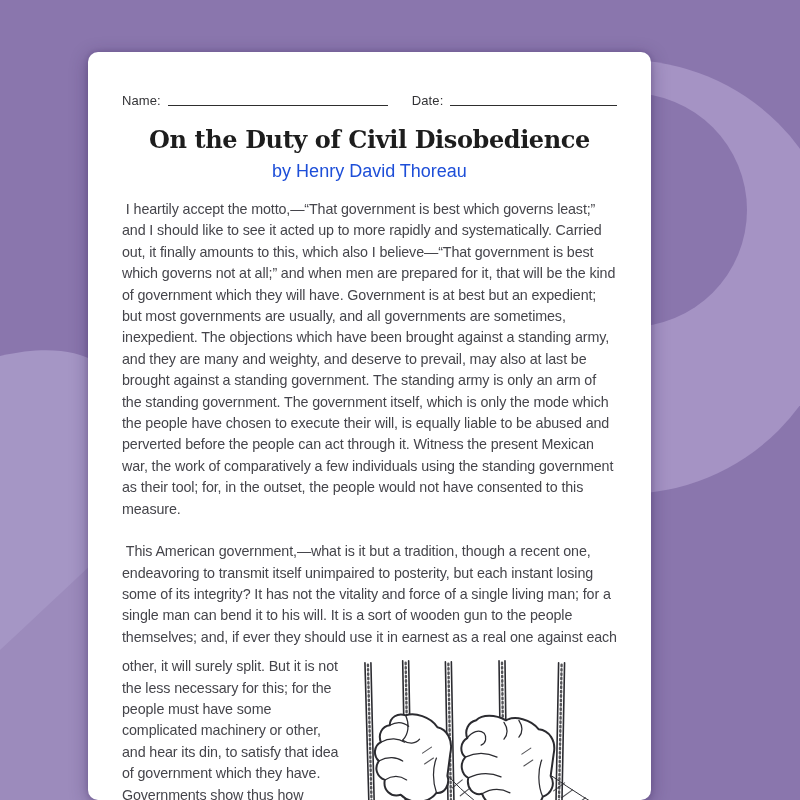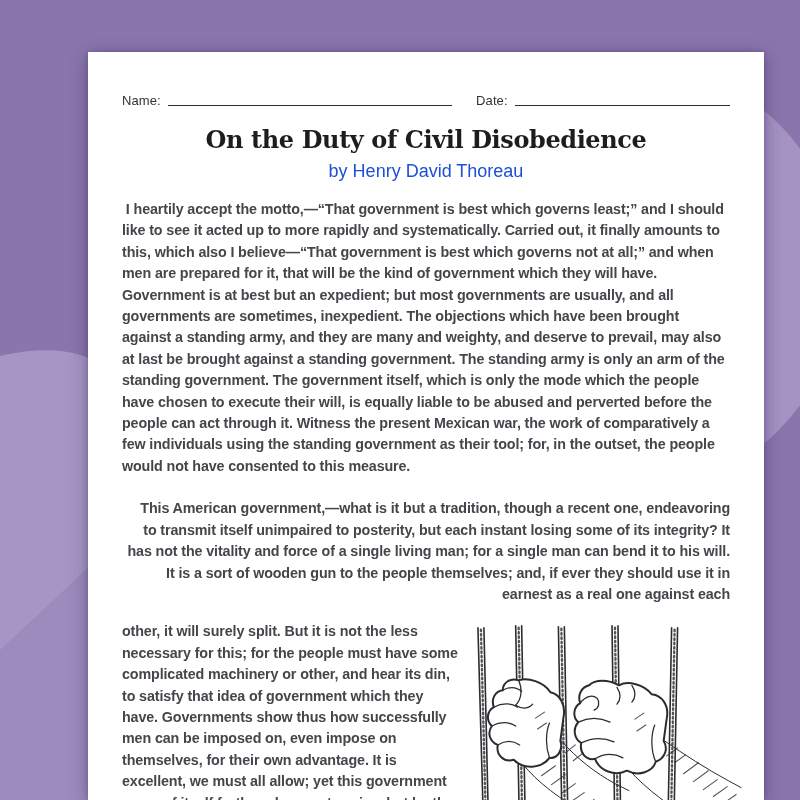--- a/index.html
+++ b/index.html
@@ -4,24 +4,25 @@
 <style>
   html,body { margin:0; padding:0; }
   body {
     width:800px; height:800px; position:relative; overflow:hidden;
     background:#8a76ad;
     font-family:"Liberation Sans","DejaVu Sans",sans-serif;
   }
   .bg-svg { position:absolute; left:0; top:0; width:800px; height:800px; }
 
   .page {
-    position:absolute; left:88px; top:52px; width:676px; height:748px;
+    position:absolute; left:88px; top:52px; width:563px; height:748px;
     background:#ffffff; box-sizing:border-box; padding:0 34px;
     overflow:hidden;
     box-shadow:0 4px 18px rgba(45,25,80,.38), 0 0 5px rgba(45,25,80,.22);
+    border-radius:10px;
   }
 
   .header-row {
     display:flex; align-items:flex-start; margin-top:40px;
     font-size:13px; color:#333336; letter-spacing:.1px;
   }
   .header-row .lbl { padding-top:1px; }
   .rule { border-bottom:1.8px solid #2e2e2e; height:13px; }
   .rule-name { flex:1.32; margin:0 24px 0 7px; }
   .rule-date { flex:1; margin-left:7px; }
@@ -33,22 +34,22 @@
   }
   .byline {
     margin-top:7px; text-align:center;
     font-size:18px; color:#1d4ed8;
   }
 
   .body-text {
     margin-top:17px; font-size:14.3px; line-height:21.4px;
     color:#45454b; letter-spacing:-.12px;
   }
-  .para { margin:0 0 21px; white-space:pre-wrap;font-weight:bold; }
-  .p2a { margin-bottom:16px;text-align:right; }
+  .para { margin:0 0 21px; white-space:pre-wrap; }
+  .p2a { margin-bottom:8px; }
   .p2b { margin:0; }
 
   .prison-art {
     float:right; width:290px; height:218px;
     margin:2px -30px 0 10px;
   }
   .prison-art path, .prison-art line { stroke:#2b2b30; fill:none; stroke-linecap:round; stroke-linejoin:round; }
   .prison-art .bar { stroke-width:1.6; }
   .prison-art .bartex { stroke-width:2.4; stroke-dasharray:1.5 2.9; opacity:.8; }
   .prison-art .fist { fill:#ffffff; stroke-width:2; }

